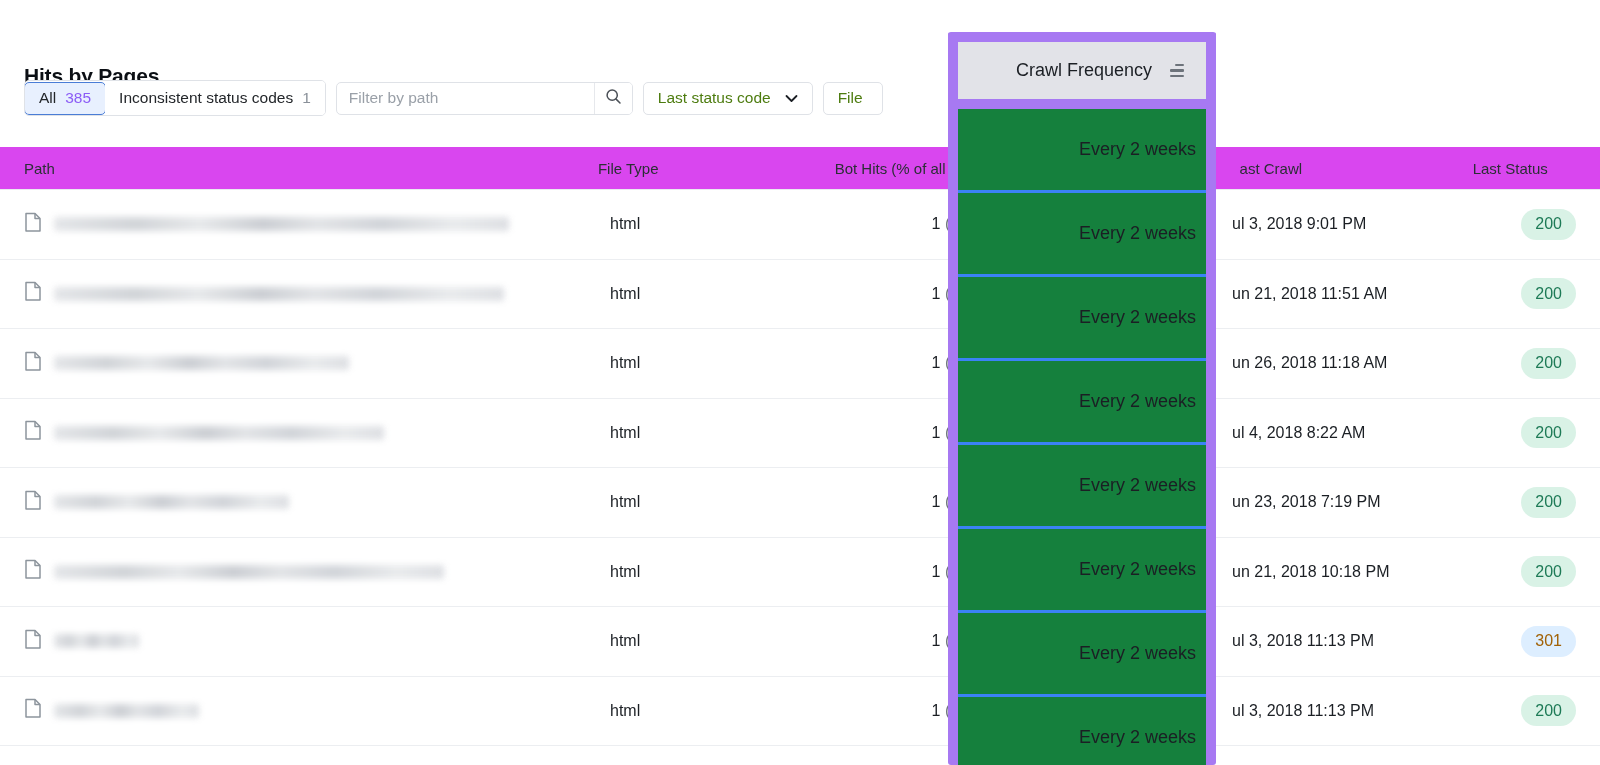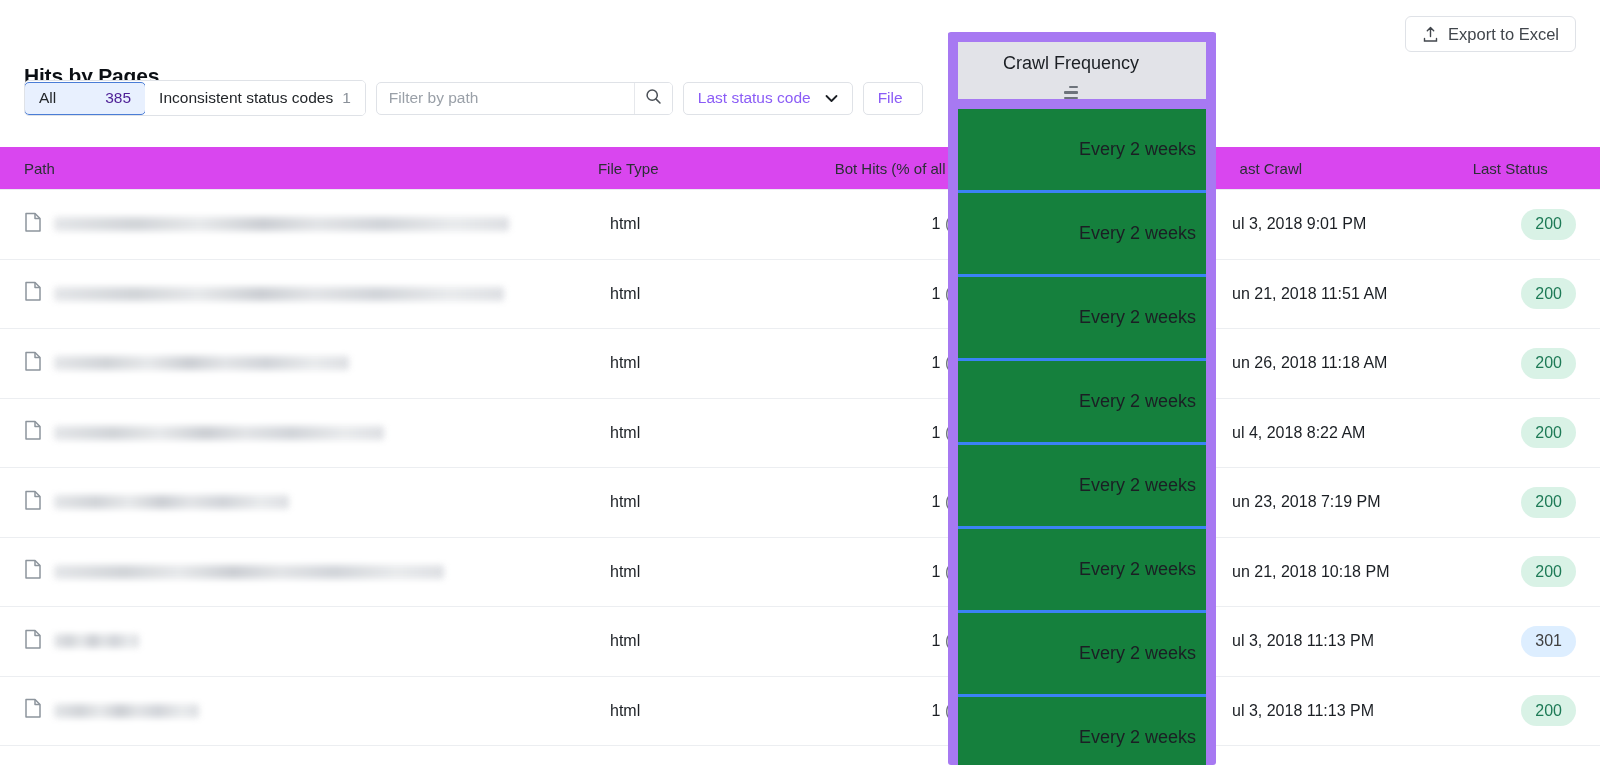--- a/index.html
+++ b/index.html
@@ -44,21 +44,21 @@
     font-size: 15.5px; color: #23262a; cursor: pointer;
     background: #fff;
   }
   .seg.active {
     background: #e8f0fe;
     border: 1px solid #4a7dd6;
     border-radius: 5px;
     margin: -1px; height: 33px;
   }
   .seg .count { color: #8a9099; font-size: 15.5px; }
-  .seg.active .count { color: #4c1d95; margin-left: 40px; }
+  .seg.active .count { color: #8b5cf6; }
 
   .search-wrap {
     display: flex; align-items: flex-start;
     width: 297px; height: 33px;
     border: 1px solid #dfe2e7; border-radius: 5px;
     background: #fff; overflow: hidden;
   }
   .search-wrap input {
     flex: 1; height: 100%; border: 0; outline: none;
     padding: 0 12px; font-size: 15.5px; color: #23262a;
@@ -68,21 +68,21 @@
   .search-btn {
     width: 38px; height: 100%;
     display:flex; align-items:center; justify-content:center;
     border-left: 1px solid #e6e8ec; background: #fff; cursor: pointer;
   }
 
   .dropdown {
     display: flex; align-items: center; gap: 14px;
     height: 33px; padding: 0 14px;
     border: 1px solid #dfe2e7; border-radius: 5px;
-    background: #fff; color: #8b5cf6; font-size: 15.5px;
+    background: #fff; color: #4d7c0f; font-size: 15.5px;
     cursor: pointer; white-space: nowrap;
   }
   .dropdown.clipped { overflow: hidden; width: 60px; padding-right:0; }
 
   
   .table { position: absolute; left: 0; top: 147px; width: 1600px; }
   .thead {
     display: flex; align-items: center;
     height: 43px; background: #d946ef;
     border-bottom: 1px solid #e9ebef;
@@ -112,69 +112,59 @@
   }
   .hits-num { color:#1b1f24; }
   .hits-pct { color:#6d737b; }
 
   .badge {
     display: inline-flex; align-items: center; justify-content: center;
     min-width: 54px; height: 31px; padding: 0 14px;
     border-radius: 16px; font-size: 16px;
   }
   .badge.ok   { background: #d9f2e6; color: #1d7a56; }
-  .badge.redir{ background: #ddeeff; color: #404040; }
+  .badge.redir{ background: #ddeeff; color: #a16207; }
 
   
   .overlay {
     position: absolute; left: 948px; top: 32px;
     width: 268px; height: 733px;
     border: 10px solid #a779f2;
     border-bottom: 0;
     border-radius: 3px;
     background: #fff;
     overflow: hidden;
     z-index: 20;
   }
   .ov-head {
     height: 57px; background: #e2e3e8;
     display: flex; align-items: center; justify-content: flex-end;
-    gap: 12px; padding-right: 22px;
+    gap: 18px; padding-right: 22px;
     font-size: 18px; color: #1b1f24;
     border-bottom: 10px solid #a779f2;
     box-sizing: content-box;
-    flex-direction: column;
   }
   .ov-row {
     height: 84px; display:flex; align-items:center; justify-content:flex-end;
     padding-right: 10px; font-size: 18px; color:#1b1f24;
     border-bottom: 3px solid #3b82f6; background:#15803d;
   }
   .sort-icon { display:flex; flex-direction:column; gap:3px; align-items:flex-end; }
   .sort-icon i { display:block; background:#6d737b; height:2.5px; border-radius:1px; }
   .sort-icon i:nth-child(1){ width:9px; }
   .sort-icon i:nth-child(2){ width:14px; }
   .sort-icon i:nth-child(3){ width:14px; }
 </style>
 </head>
 <body>
 
 <div class="page">
 
   <div class="page-title">Hits by Pages</div>
 
-  <button class="export-btn">
-    <span>
-      <svg width="17" height="17" viewBox="0 0 17 17" fill="none">
-        <path d="M8.5 1.5 L8.5 10.5 M8.5 1.5 L5.3 4.7 M8.5 1.5 L11.7 4.7" stroke="#41464c" stroke-width="1.4" stroke-linecap="round"></path>
-        <path d="M2.5 12.5 L2.5 15 L14.5 15 L14.5 12.5" stroke="#41464c" stroke-width="1.4" stroke-linecap="round"></path>
-      </svg>
-    </span>
-    <span>Export to Excel</span>
-  </button>
 
   <div class="toolbar">
 
     <div class="segmented">
       <div class="seg active">
         <span>All</span>
         <span class="count">385</span>
       </div>
       <div class="seg">
         <span>Inconsistent status codes</span>

